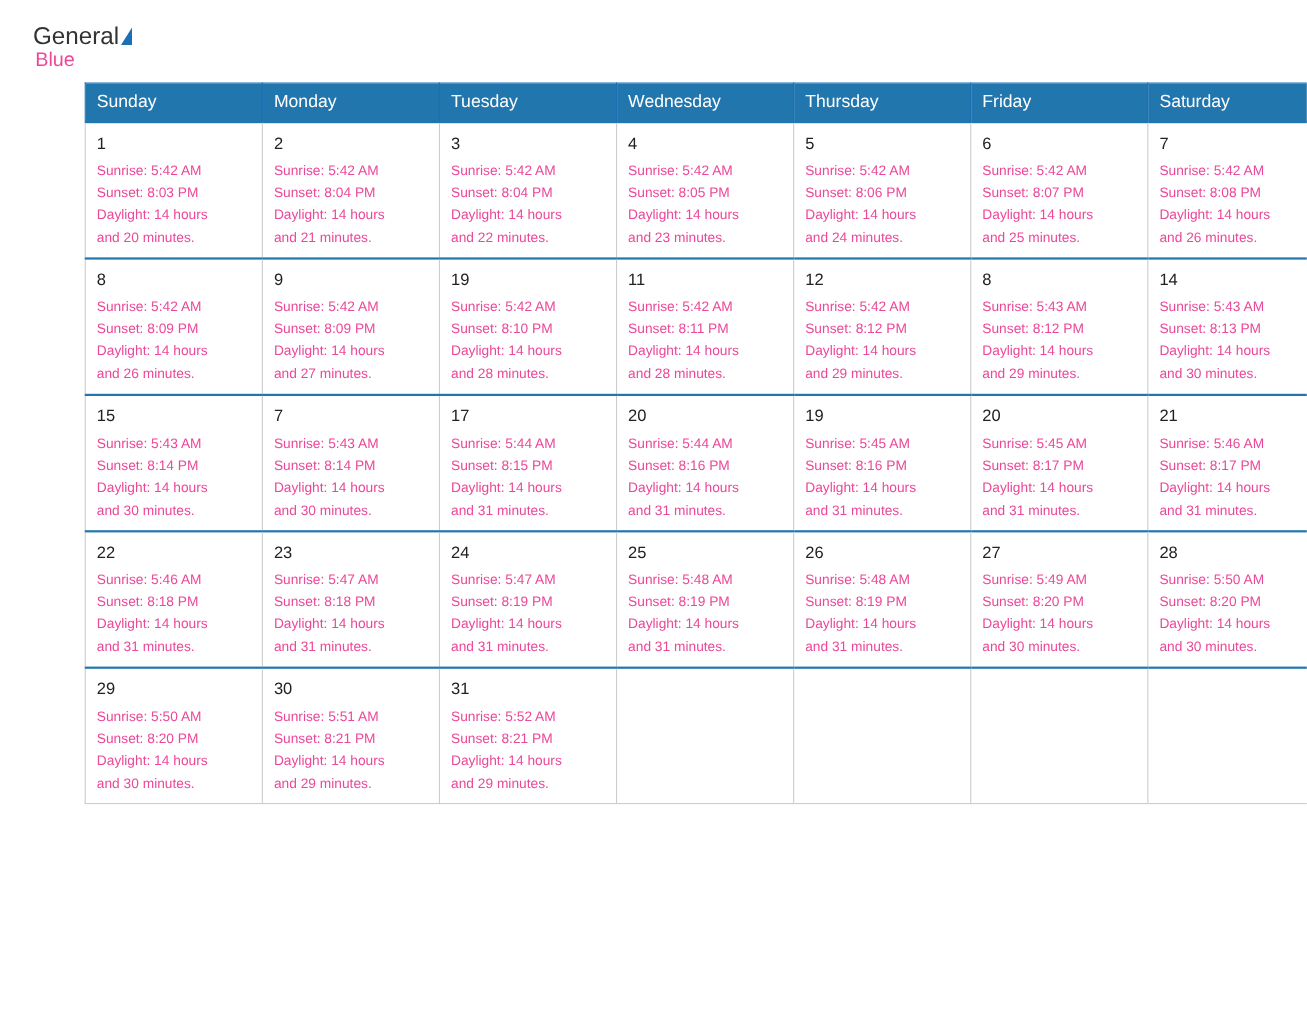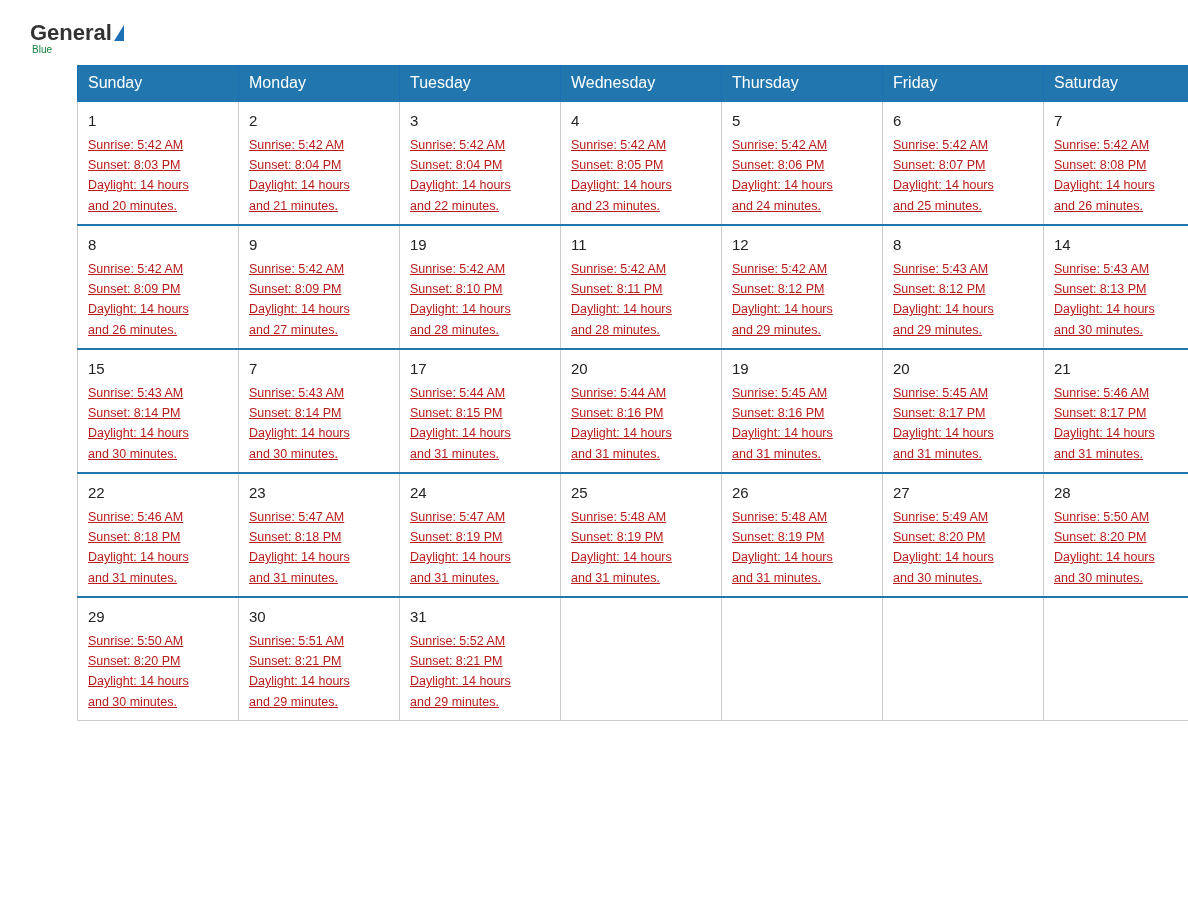--- a/index.html
+++ b/index.html
@@ -15,39 +15,39 @@
       align-items: flex-start;
       margin-bottom: 10px;
     }
     .logo-area {
       display: flex;
       flex-direction: column;
       align-items: flex-start;
     }
     .logo-text {
       font-size: 22px;
-      font-weight: bold;
+      font-weight: normal;
       color: #333;
       display: flex;
       align-items: center;
       gap: 0;
     }
     .logo-general { color: #333; font-size: 22px; }
     .logo-triangle {
       width: 0;
       height: 0;
       border-left: 10px solid transparent;
       border-bottom: 16px solid #1a6fb5;
       display: inline-block;
       margin-left: 2px;
       vertical-align: middle;
     }
     .logo-sub {
-      color: #15803d;
-      font-size: 10px;
+      color: #ec4899;
+      font-size: 18px;
       margin-left: 2px;
       margin-top: -2px;
     }
     .title-area {
       text-align: right;
     }
     .month-title {
       font-size: 48px;
       font-weight: bold;
       color: #222;
@@ -87,24 +87,23 @@
       border-top: 2px solid #2176ae;
     }
     .day-number {
       font-size: 15px;
       font-weight: normal;
       color: #222;
       display: block;
       margin-bottom: 2px;
     }
     .day-detail {
-      color: #b91c1c;
+      color: #ec4899;
       font-size: 12.5px;
       line-height: 1.55;
-      text-decoration: underline;
     }
     tr td {
       border-bottom: none;
     }
   </style>
 </head>
 <body>
 
 <div class="header-area">
   <div class="logo-area">

